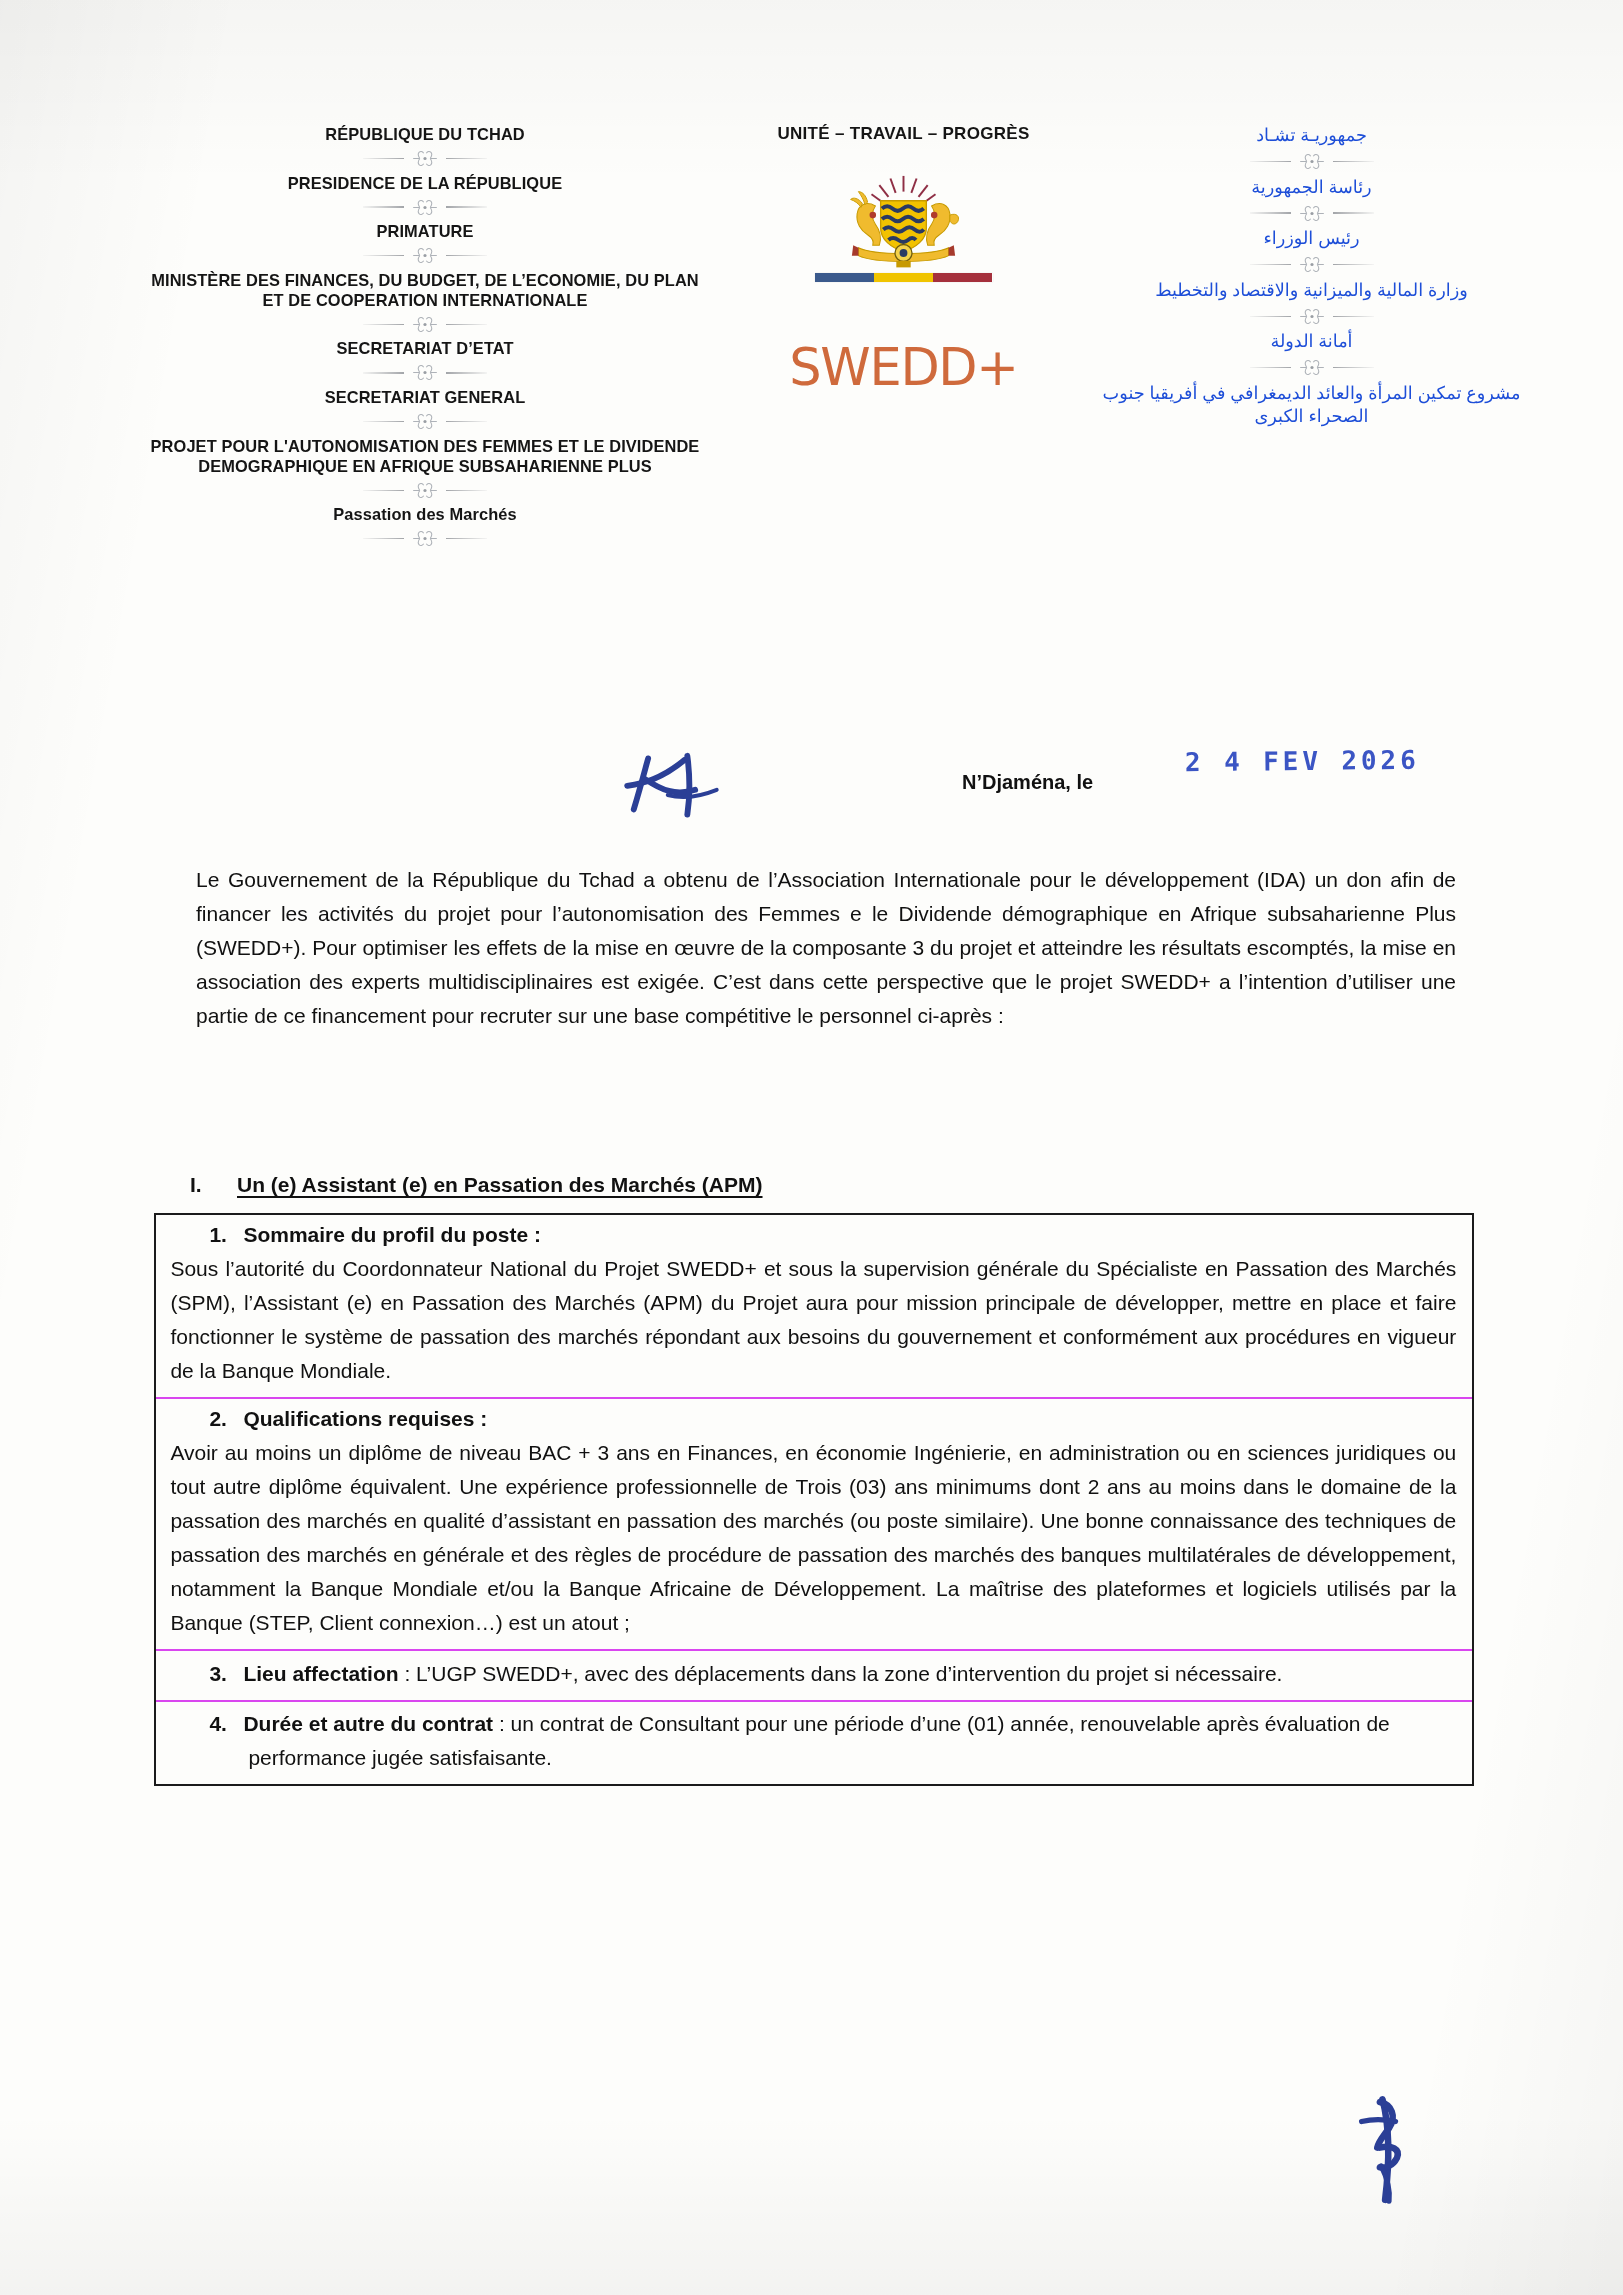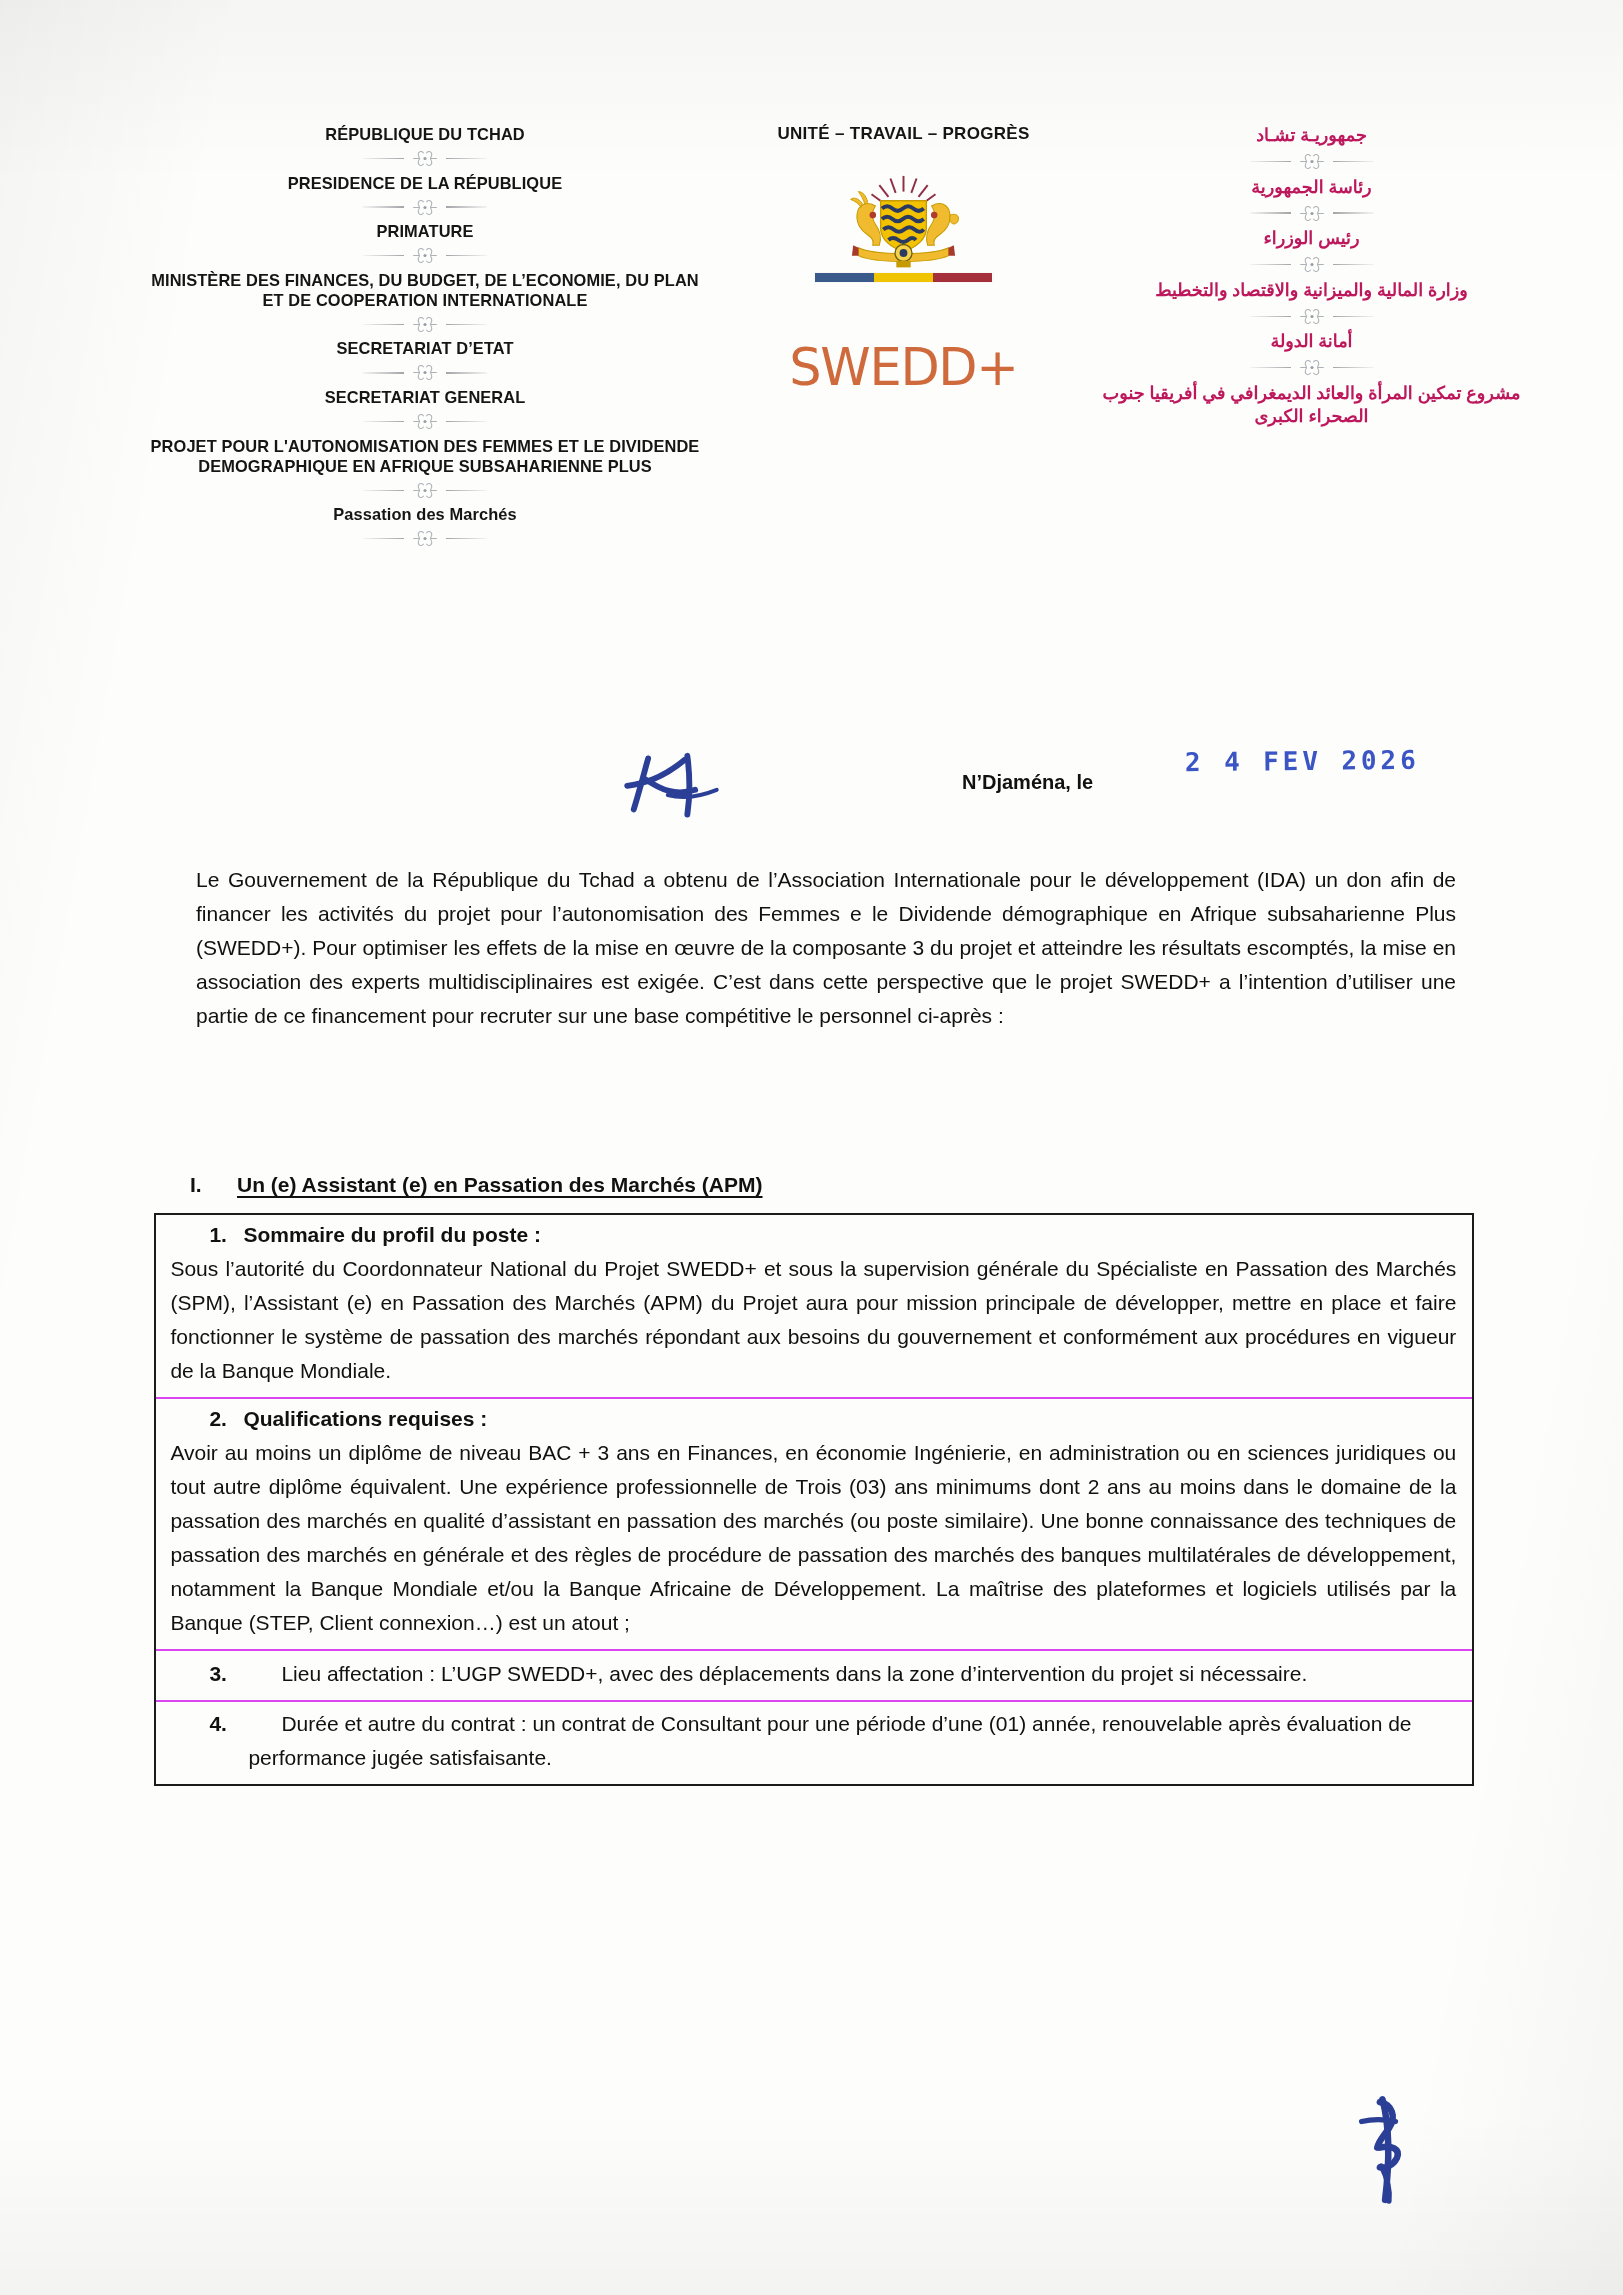--- a/index.html
+++ b/index.html
@@ -58,23 +58,23 @@
   }
   .hd-line {
     font-size: 16.4px;
     font-weight: bold;
     letter-spacing: 0.1px;
     line-height: 1.22;
     color: #151515;
   }
   .hd-line-ar {
     font-size: 17.7px;
-    font-weight: bold;
+    font-weight: normal;
     line-height: 1.3;
-    color: #be185d;
+    color: #1d4ed8;
   }
   .motto {
     font-size: 17px;
     font-weight: bold;
     letter-spacing: 0.3px;
     color: #151515;
   }
   
   .orn {
     height: 22px;
@@ -275,21 +275,21 @@
   .inline-sec {
     font-size: 21px;
     line-height: 1.62;
     text-align: left;
     color: #111;
     margin-left: 39px;
     text-indent: -39px;
     padding-left: 39px;
   }
   .inline-sec .num { font-weight: bold; display: inline-block; width: 34px; text-indent: 0; }
-  .inline-sec b { font-weight: normal; margin-left: 38px; }
+  .inline-sec b { font-weight: bold; }
 
   
   .sig-foot {
     position: absolute;
     left: 1342px;
     top: 2085px;
     width: 111px;
     height: 124px;
     pointer-events: none;
   }

